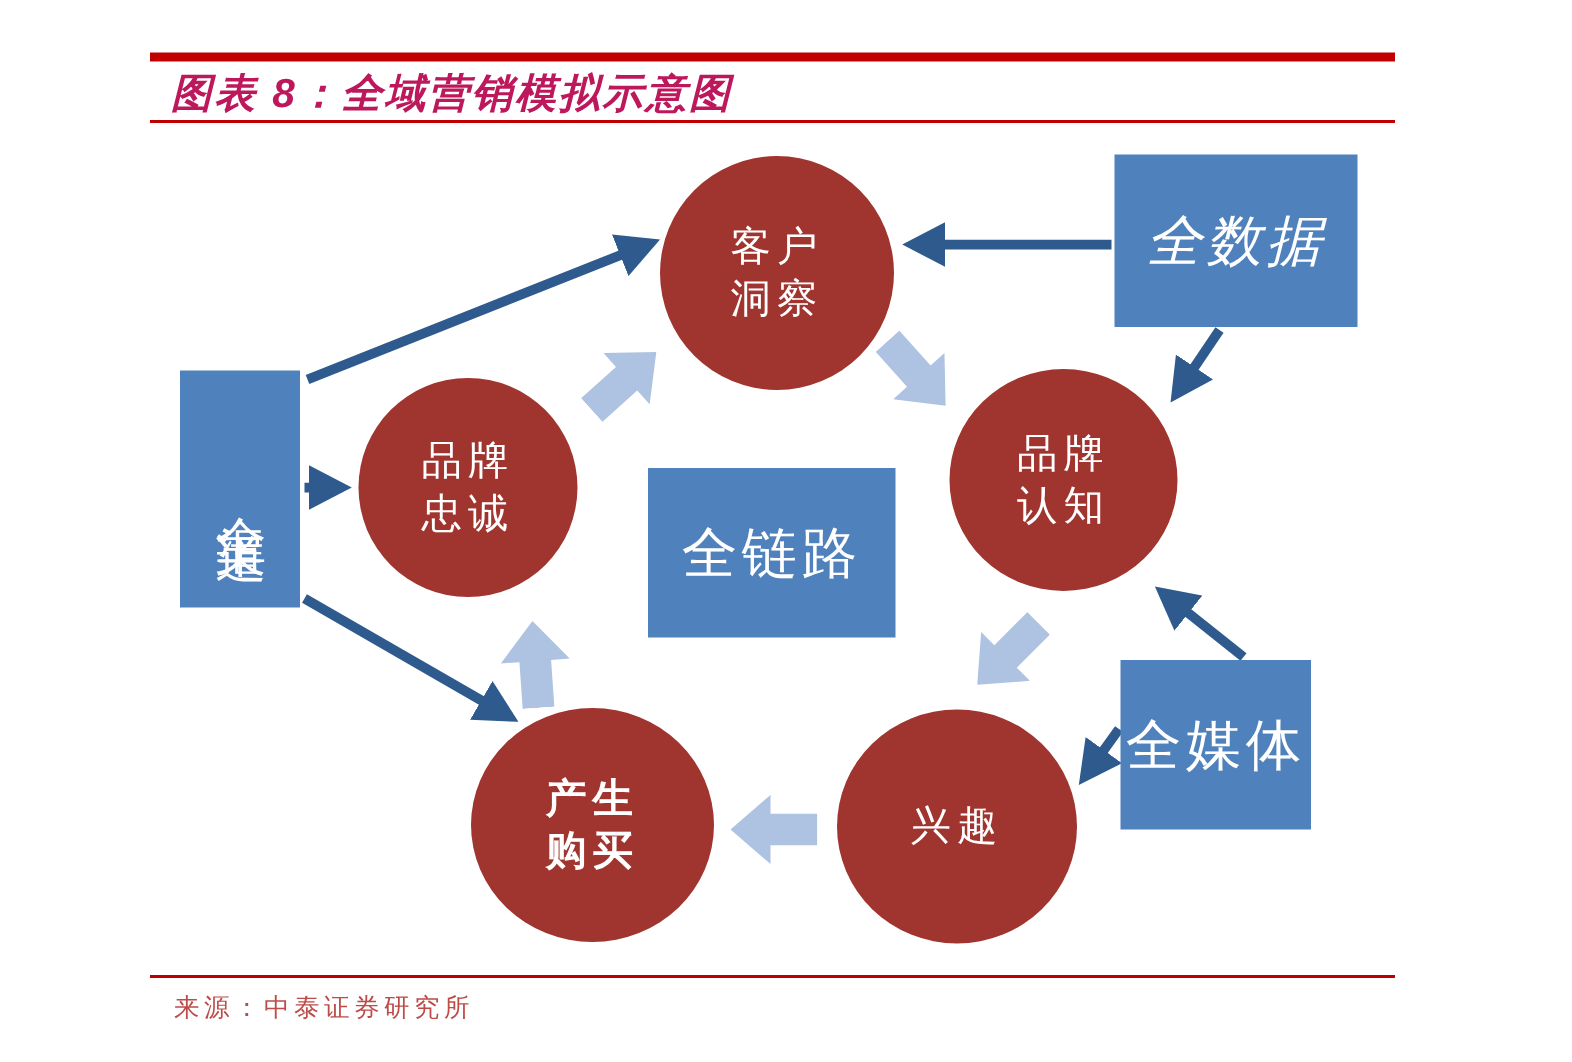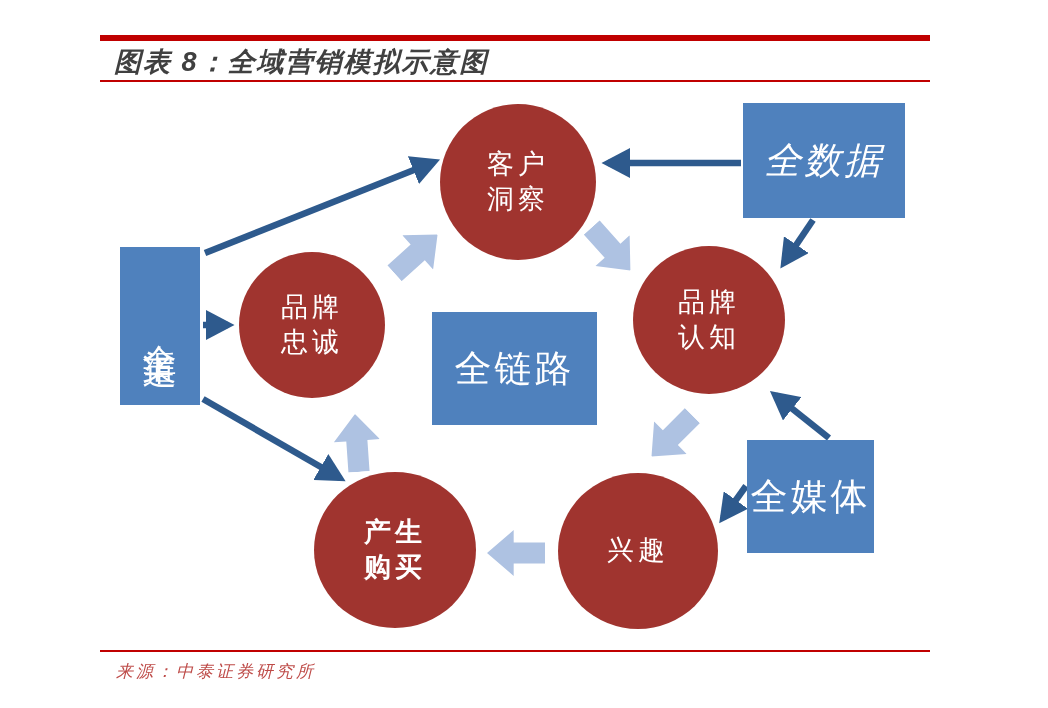--- a/index.html
+++ b/index.html
@@ -13,35 +13,35 @@
   }
 
   
   .top-rule-thick {
     position: absolute; left: 100px; top: 35px;
     width: 830px; height: 6px; background: #C00000;
   }
   .figure-title {
     position: absolute; left: 114px; top: 44px;
     font-size: 27px; font-weight: bold; font-style: italic;
-    color: #404040; letter-spacing: 2px;
+    color: #be185d; letter-spacing: 2px;
   }
   .top-rule-thin {
     position: absolute; left: 100px; top: 80px;
     width: 830px; height: 2px; background: #C00000;
   }
 
   
   .bottom-rule {
     position: absolute; left: 100px; top: 650px;
     width: 830px; height: 2px; background: #C00000;
   }
   .source-note {
     position: absolute; left: 116px; top: 660px;
-    font-size: 17px; font-style: italic; letter-spacing: 3px;
+    font-size: 17px; letter-spacing: 3px;
     color: #BE4B48;
   }
 
   
   .node {
     position: absolute; border-radius: 50%;
     background: #A0342F; color: #ffffff;
     display: flex; flex-direction: column;
     align-items: center; justify-content: center;
     text-align: center; line-height: 1.3;

